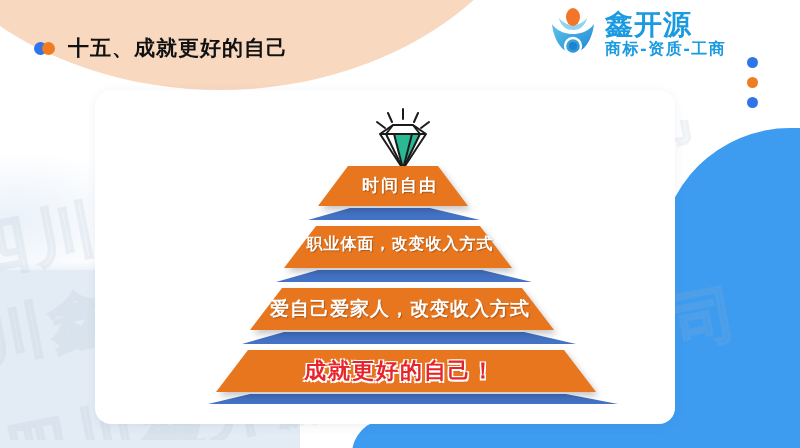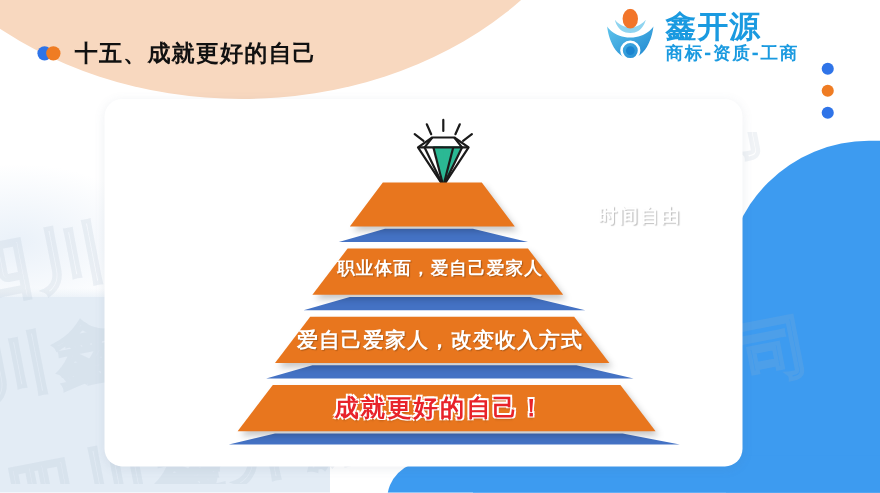--- a/index.html
+++ b/index.html
@@ -210,21 +210,21 @@
   .level-label {
     position: absolute;
     width: 100%;
     text-align: center;
     font-weight: 700;
     color: #ffffff;
     white-space: nowrap;
     text-shadow: 1px 1px 1px rgba(0,0,0,0.25);
     pointer-events: none;
   }
-  .lv1 .level-label { top: 25px;  font-size: 17px; letter-spacing: 2px; text-align: right; }
+  .lv1 .level-label { top: 14px;  font-size: 17px; letter-spacing: 2px; }
   .lv2 .level-label { top: 74px;  font-size: 16px; letter-spacing: 1px; }
   .lv3 .level-label { top: 136px; font-size: 19px; letter-spacing: 1px; }
   .lv4 .level-label {
     top: 196px;
     font-size: 22px;
     letter-spacing: 2px;
     color: #e8232a;
     text-shadow:
       -1.5px -1.5px 0 #ffffff,  1.5px -1.5px 0 #ffffff,
       -1.5px  1.5px 0 #ffffff,  1.5px  1.5px 0 #ffffff,
@@ -321,21 +321,21 @@
         <polygon points="168,6 258,6 288,46 138,46" fill="#e8761e" style="filter:drop-shadow(3px 4px 3px rgba(0,0,0,0.22))"></polygon>
       </svg>
       <div class="level-label">时间自由</div>
     </div>
 
     <div class="level lv2">
       <svg width="440" height="245">
         <polygon points="138,110 302,110 352,122 96,122" fill="#4472c4"></polygon>
         <polygon points="136,66 300,66 332,108 104,108" fill="#e8761e" style="filter:drop-shadow(3px 4px 3px rgba(0,0,0,0.22))"></polygon>
       </svg>
-      <div class="level-label">职业体面，爱自己爱家人</div>
+      <div class="level-label">职业体面，改变收入方式</div>
     </div>
 
     <div class="level lv3">
       <svg width="440" height="245">
         <polygon points="104,172 344,172 396,184 62,184" fill="#4472c4"></polygon>
         <polygon points="102,128 342,128 374,170 70,170" fill="#e8761e" style="filter:drop-shadow(3px 4px 3px rgba(0,0,0,0.22))"></polygon>
       </svg>
       <div class="level-label">爱自己爱家人，改变收入方式</div>
     </div>
 

